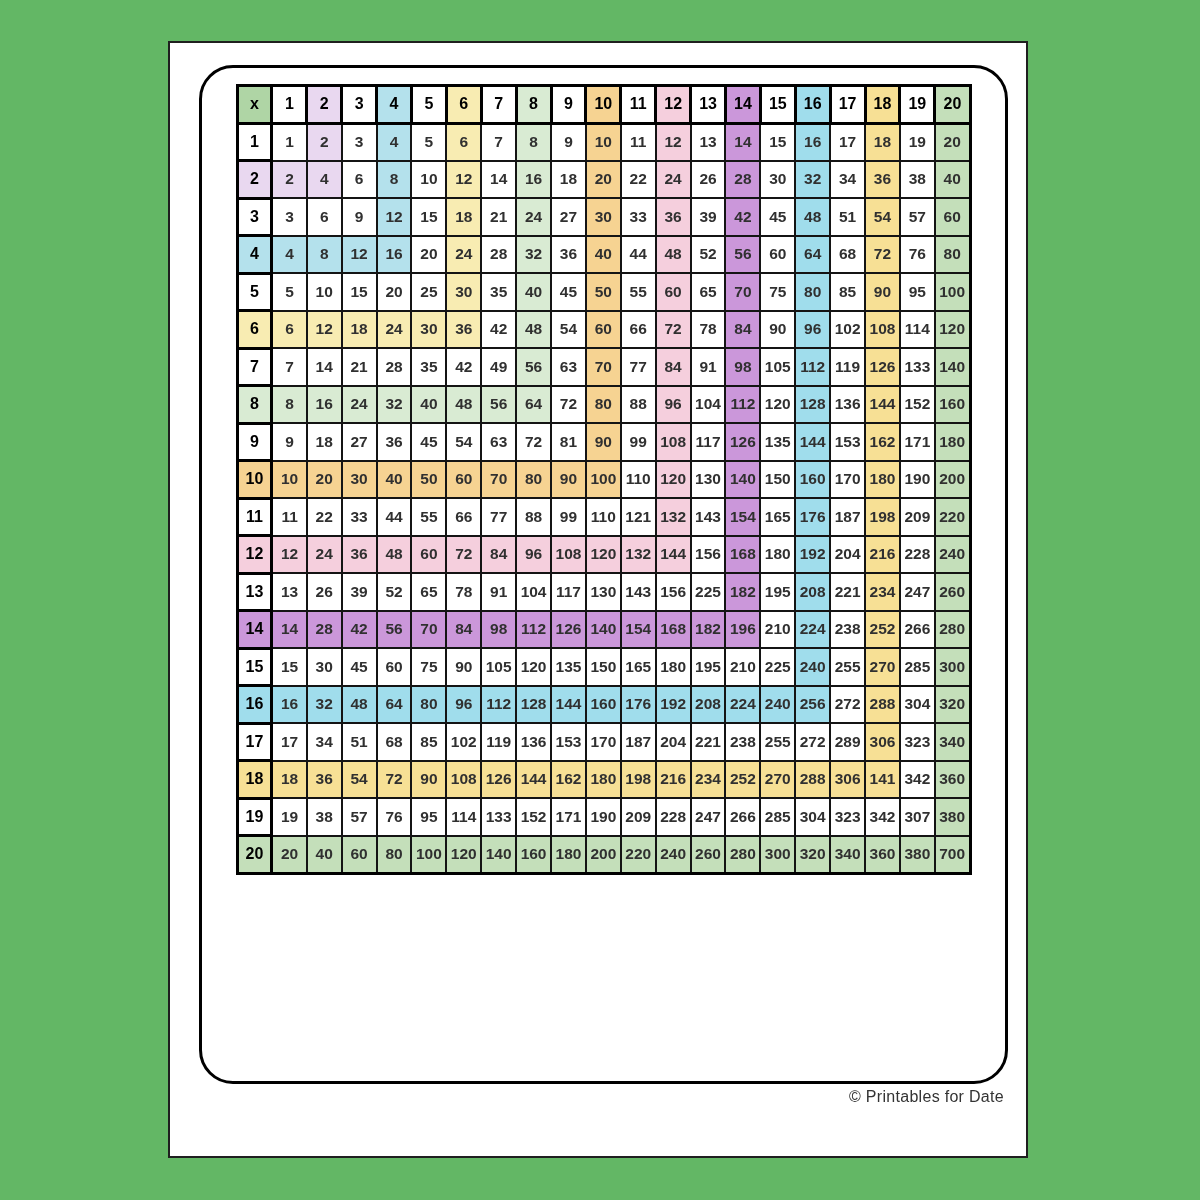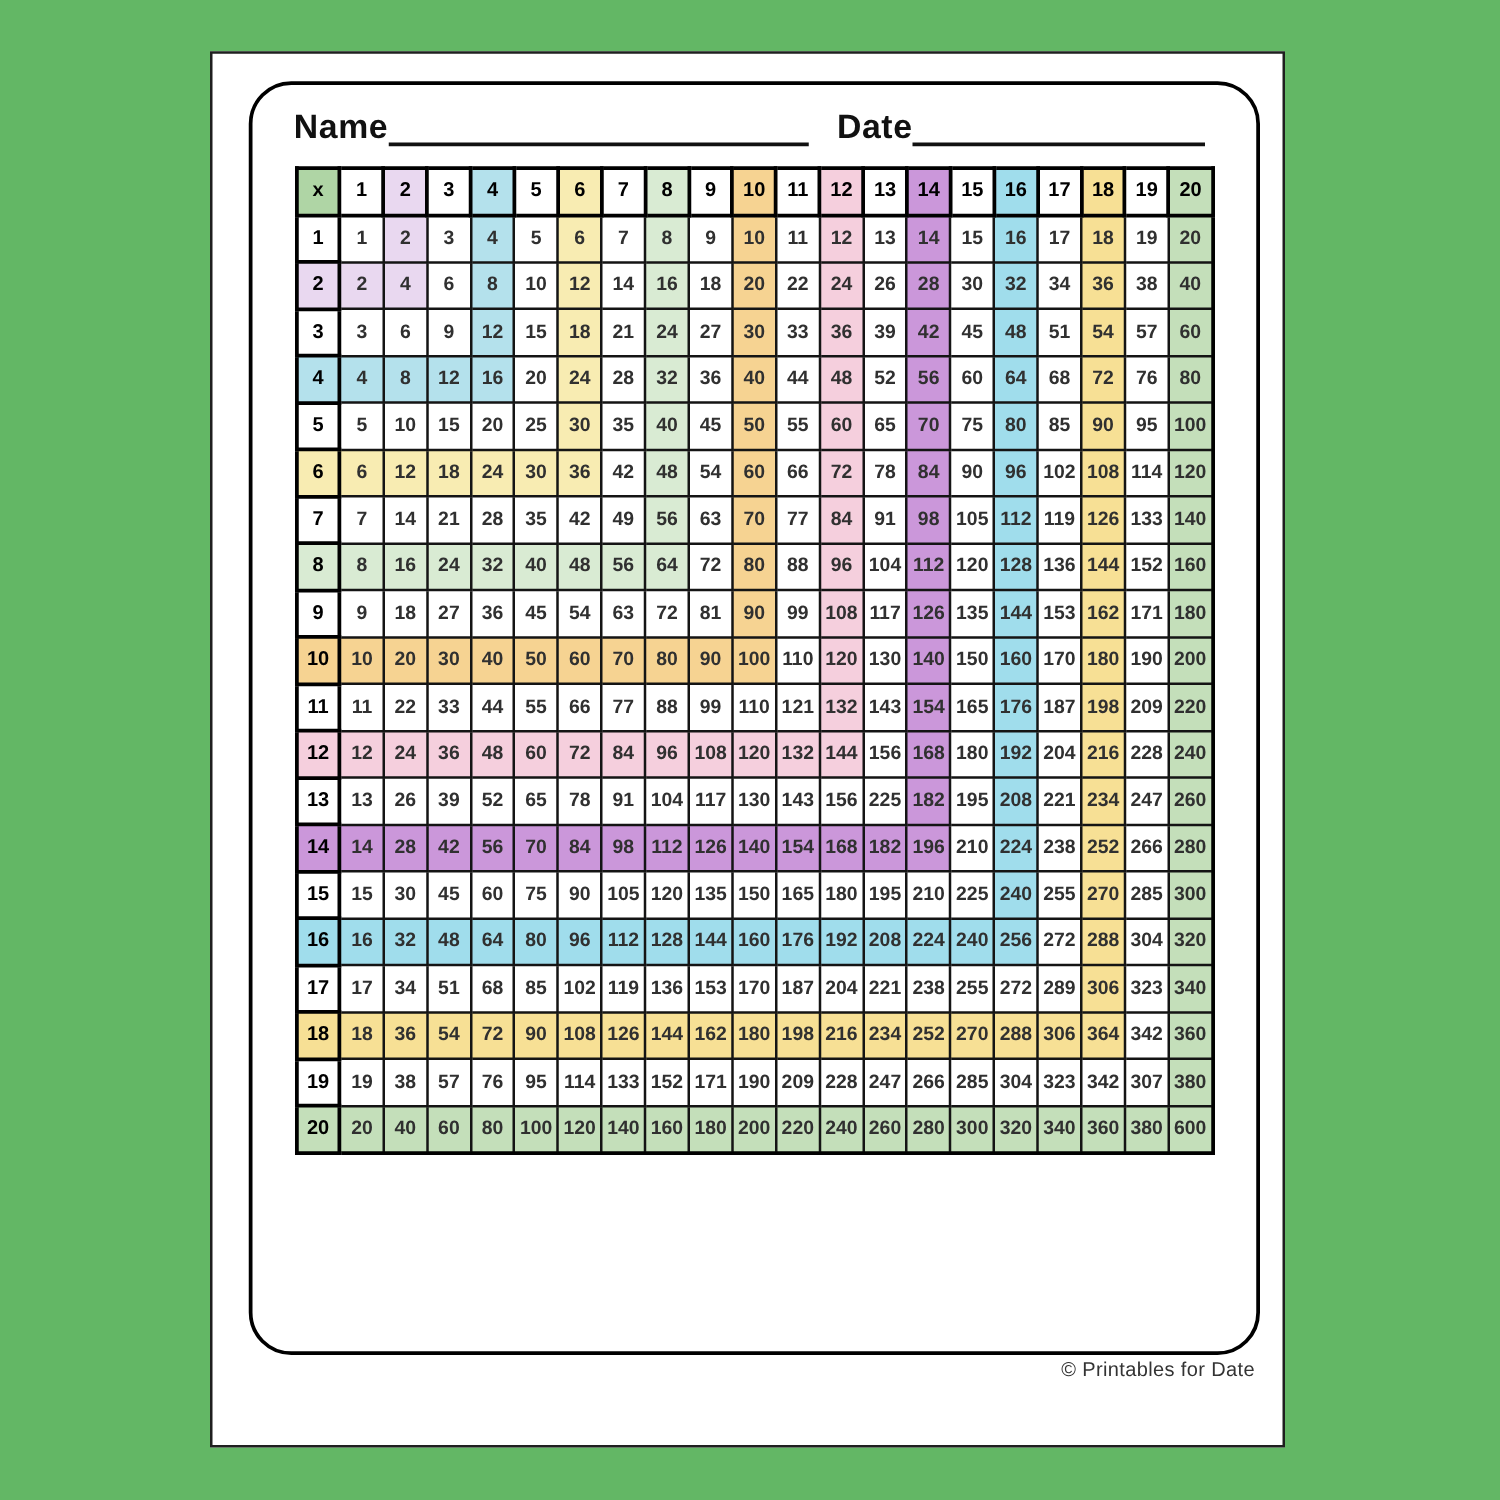--- a/index.html
+++ b/index.html
@@ -26,26 +26,20 @@
   table.mult td{border:2px solid #141414;font-weight:bold;color:#303030;font-size:15.5px;
                 text-align:center;vertical-align:middle;padding:0;}
   .footer{position:absolute;right:22px;bottom:50px;font-size:16px;color:#333;letter-spacing:0.3px;}
 </style>
 </head>
 <body>
 
 <div class="canvas">
   <div class="sheet">
     <div class="frame">
-      <div class="fields-row">
-        <span class="field-label">Name</span>
-        <span class="field-line name-line"></span>
-        <span class="field-label date-label">Date</span>
-        <span class="field-line date-line"></span>
-      </div>
       <div class="title">
       </div>
       <table class="mult">
         <tbody id="mult-tbody">
             <tr>
               <th style="background: rgb(175, 213, 165);">x</th>
               <th style="background: rgb(255, 255, 255);">1</th>
               <th style="background: rgb(233, 216, 240);">2</th>
               <th style="background: rgb(255, 255, 255);">3</th>
               <th style="background: rgb(180, 225, 236);">4</th>
@@ -469,21 +463,21 @@
               <td style="background: rgb(247, 224, 149);">144</td>
               <td style="background: rgb(247, 224, 149);">162</td>
               <td style="background: rgb(247, 224, 149);">180</td>
               <td style="background: rgb(247, 224, 149);">198</td>
               <td style="background: rgb(247, 224, 149);">216</td>
               <td style="background: rgb(247, 224, 149);">234</td>
               <td style="background: rgb(247, 224, 149);">252</td>
               <td style="background: rgb(247, 224, 149);">270</td>
               <td style="background: rgb(247, 224, 149);">288</td>
               <td style="background: rgb(247, 224, 149);">306</td>
-              <td style="background: rgb(247, 224, 149);">364</td>
+              <td style="background: rgb(247, 224, 149);">141</td>
               <td style="background: rgb(255, 255, 255);">342</td>
               <td style="background: rgb(196, 223, 186);">360</td>
             </tr>
             <tr>
               <th style="background: rgb(255, 255, 255);">19</th>
               <td style="background: rgb(255, 255, 255);">19</td>
               <td style="background: rgb(255, 255, 255);">38</td>
               <td style="background: rgb(255, 255, 255);">57</td>
               <td style="background: rgb(255, 255, 255);">76</td>
               <td style="background: rgb(255, 255, 255);">95</td>
@@ -517,20 +511,20 @@
               <td style="background: rgb(196, 223, 186);">200</td>
               <td style="background: rgb(196, 223, 186);">220</td>
               <td style="background: rgb(196, 223, 186);">240</td>
               <td style="background: rgb(196, 223, 186);">260</td>
               <td style="background: rgb(196, 223, 186);">280</td>
               <td style="background: rgb(196, 223, 186);">300</td>
               <td style="background: rgb(196, 223, 186);">320</td>
               <td style="background: rgb(196, 223, 186);">340</td>
               <td style="background: rgb(196, 223, 186);">360</td>
               <td style="background: rgb(196, 223, 186);">380</td>
-              <td style="background: rgb(196, 223, 186);">600</td>
+              <td style="background: rgb(196, 223, 186);">700</td>
             </tr>
           </tbody>
       </table>
     </div>
     <div class="footer">© Printables for Date</div>
   </div>
 </div>
 
 </body></html>

